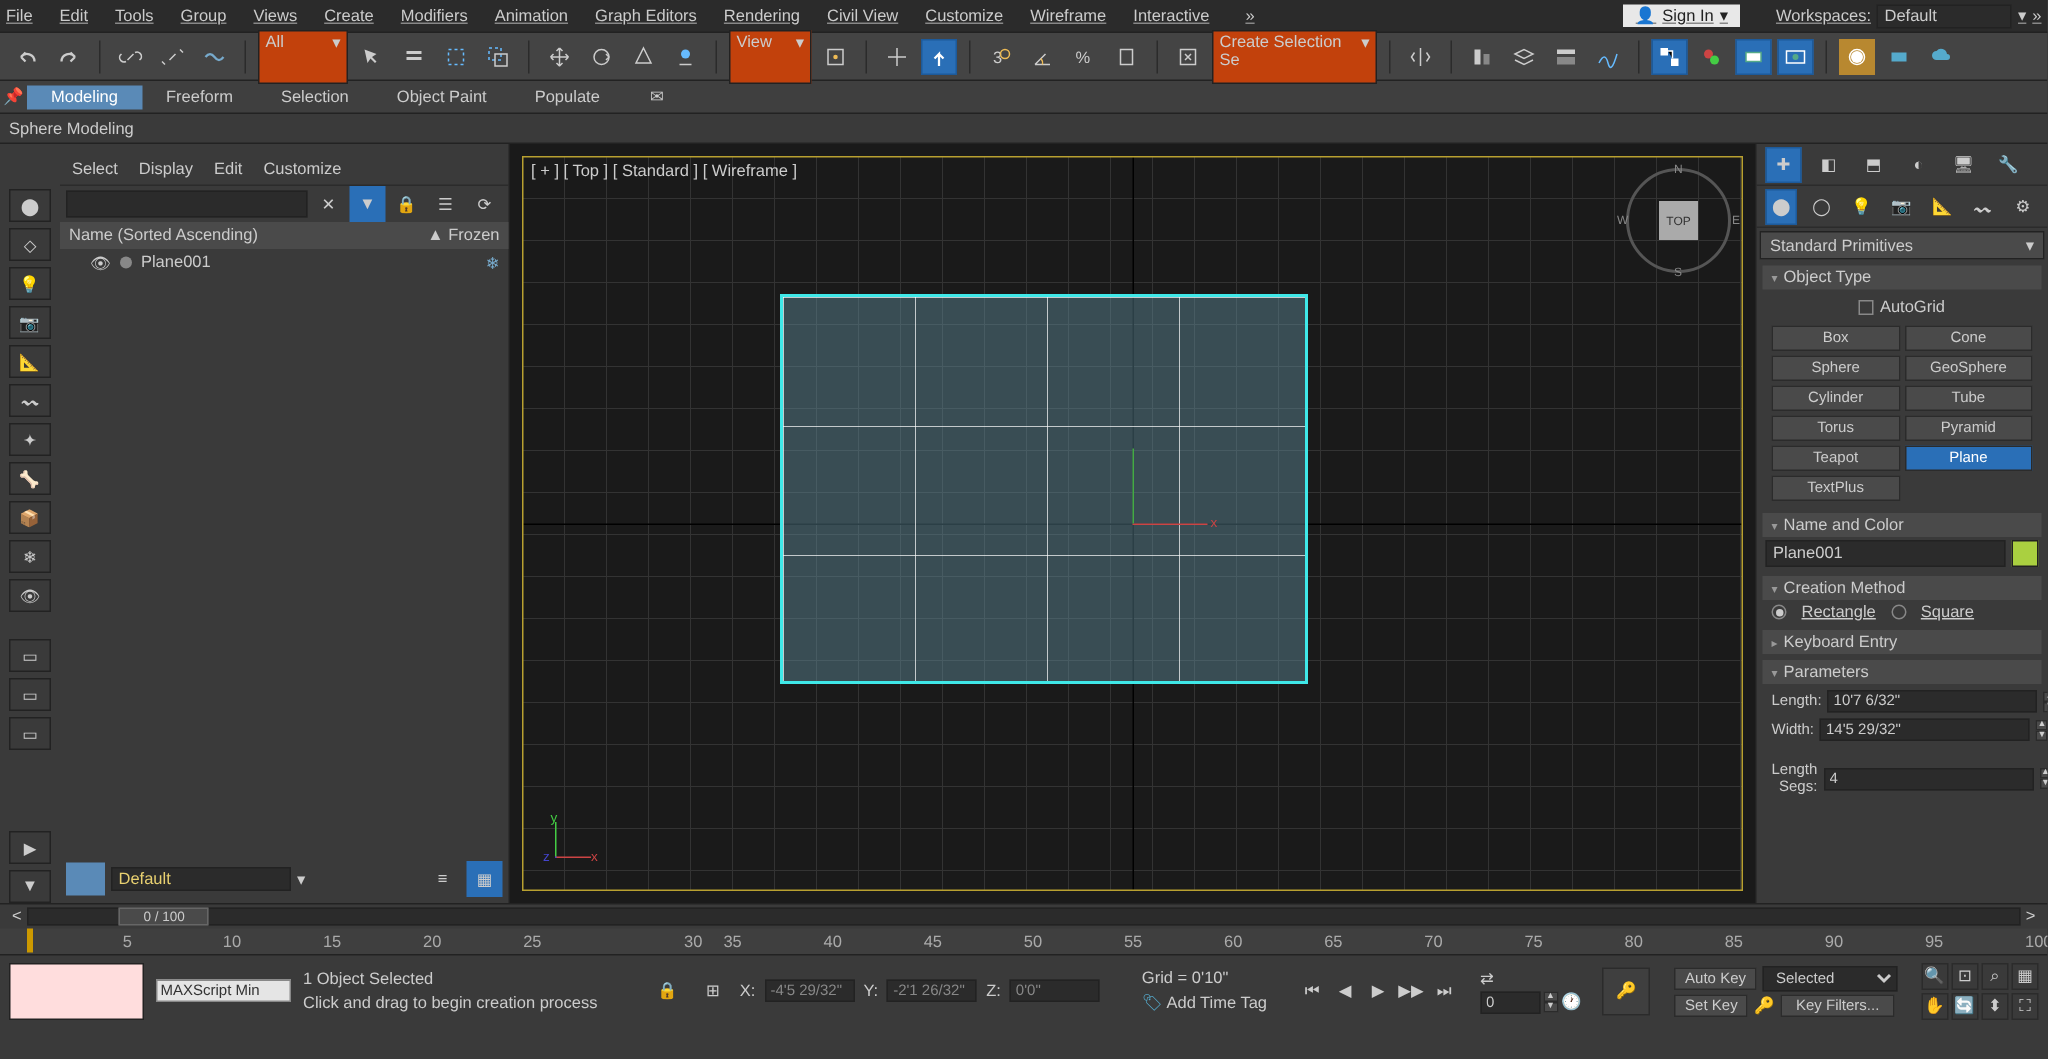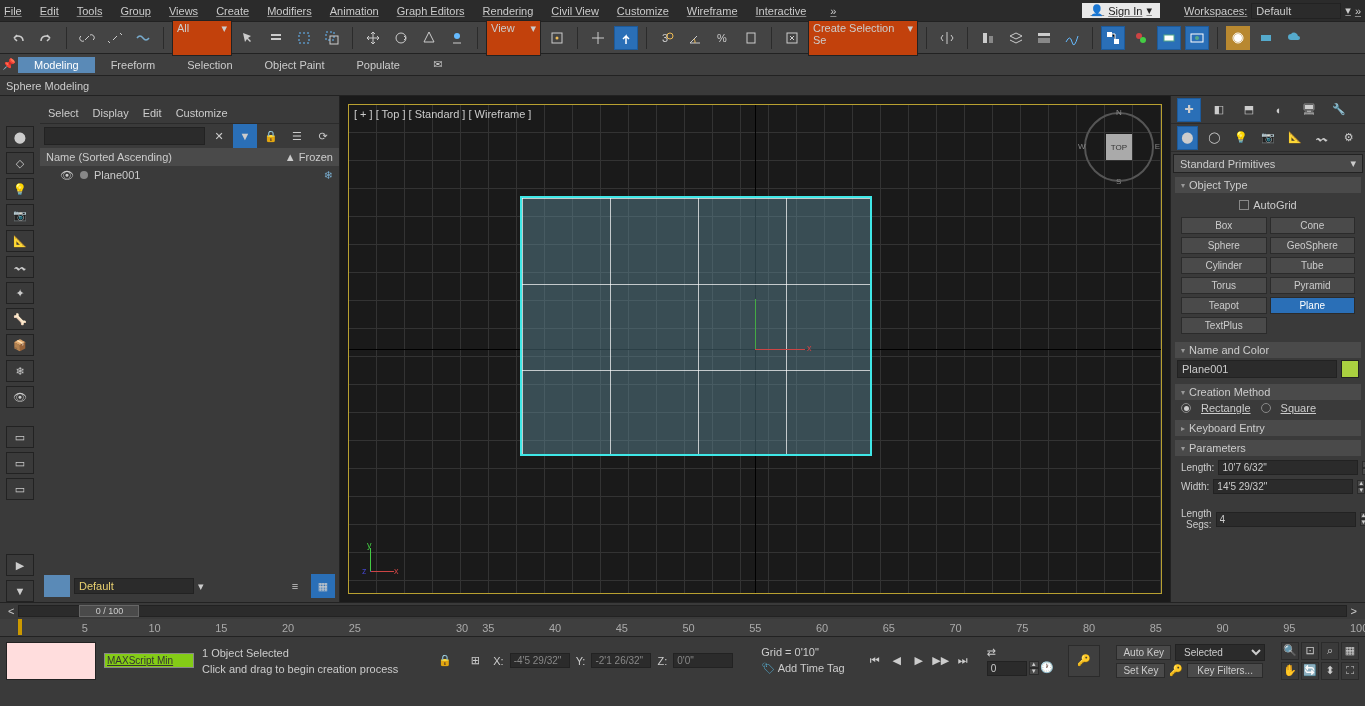--- a/index.html
+++ b/index.html
@@ -77,21 +77,21 @@
 .color-sw { width:18px; height:18px; background:#aad040; border:1px solid #222; }
 .timeline { height:34px; background:#3a3a3a; border-top:1px solid #222; display:flex; flex-direction:column; }
 .time-slider { height:16px; display:flex; align-items:center; padding:0 8px; gap:4px; }
 .time-slider .track { flex:1; height:12px; background:#2b2b2b; border:1px solid #222; position:relative; }
 .time-slider .thumb { position:absolute; left:60px; top:-1px; width:60px; height:12px; background:#4a4a4a; border:1px solid #666; text-align:center; font-size:9px; }
 .time-ruler { height:18px; background:#3f3f3f; position:relative; font-size:9px; color:#aaa; }
 .time-ruler span { position:absolute; top:3px; }
 .status { height:48px; background:#3a3a3a; border-top:1px solid #222; display:flex; align-items:center; padding:0 6px; gap:8px; }
 .status .mini { width:90px; height:38px; background:#fdd; border:1px solid #222; }
 .status .msgs { display:flex; flex-direction:column; gap:4px; font-size:10px; }
-.status input.ms { width:90px; background:#84cc16; color:#333; border:1px solid #888; padding:1px 2px; font-size:10px;text-decoration:underline; }
+.status input.ms { width:90px; background:#e5e5e5; color:#333; border:1px solid #888; padding:1px 2px; font-size:10px; }
 .coord { display:flex; gap:6px; align-items:center; margin-left:auto; font-size:10px; }
 .coord input { width:60px; background:#2b2b2b; border:1px solid #222; color:#888; padding:1px 3px; font-size:10px; }
 .play { display:flex; gap:2px; margin-left:12px; }
 .play .tb { width:20px; height:20px; }
 .keys { display:flex; flex-direction:column; gap:2px; margin-left:8px; }
 .keys .row { display:flex; gap:4px; align-items:center; }
 .keys button { background:#4a4a4a; border:1px solid #2b2b2b; color:#ccc; padding:1px 6px; font-size:10px; }
 .keys select, .keys input { background:#2b2b2b; border:1px solid #222; color:#ccc; padding:1px 4px; font-size:10px; }
 .nav-cube { display:grid; grid-template-columns:repeat(4,18px); grid-template-rows:repeat(2,18px); gap:2px; margin-left:8px; }
 .nav-cube .tb { width:18px; height:18px; border:1px solid #2b2b2b; background:#3a3a3a;}

